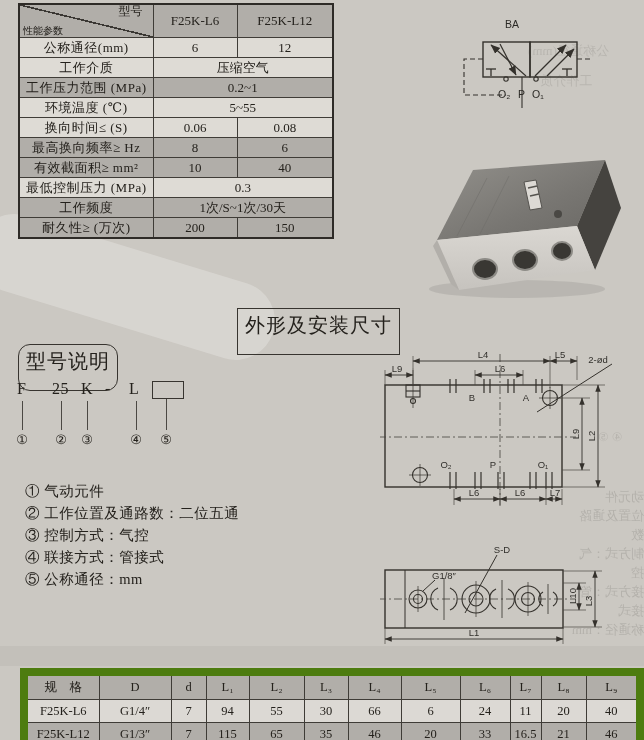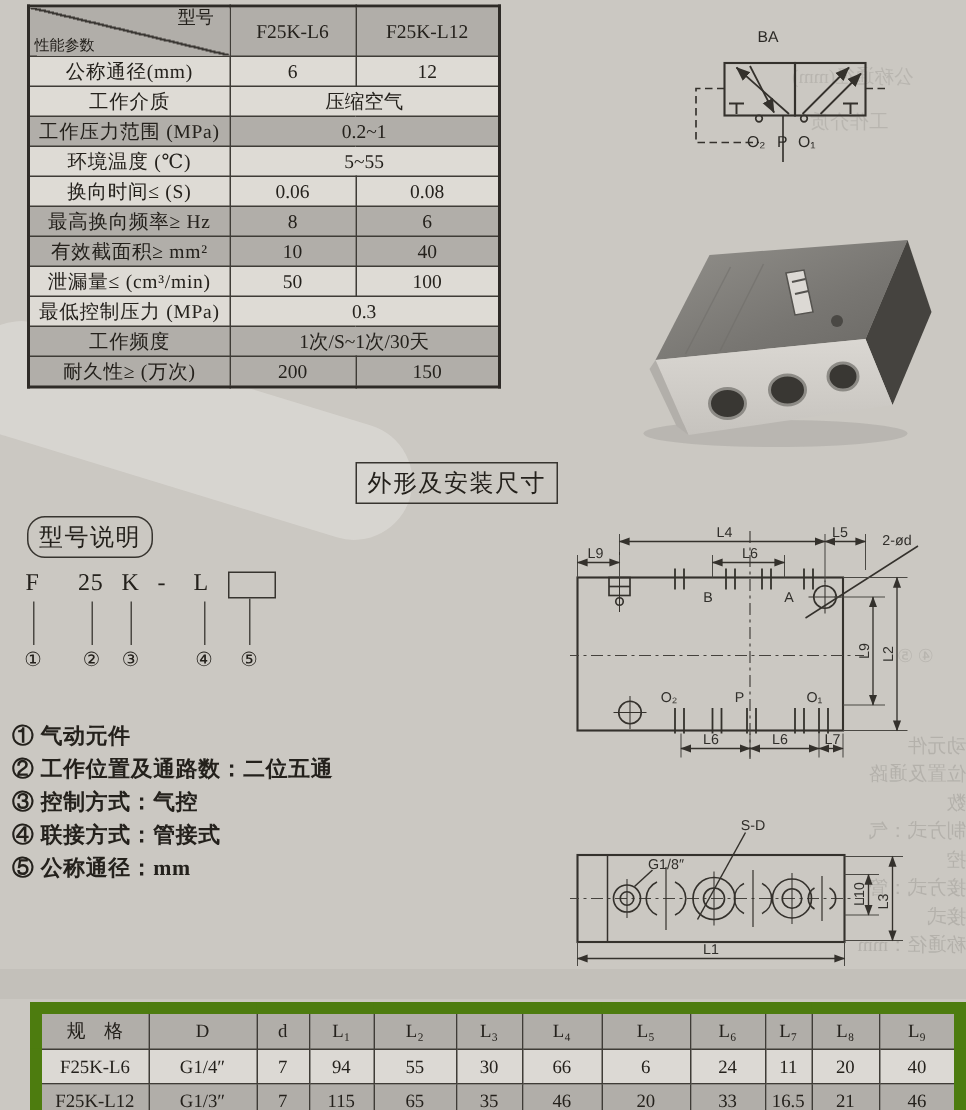--- a/index.html
+++ b/index.html
@@ -21,28 +21,28 @@
   .lbl{letter-spacing:.5px;}
   .diag{position:relative;background-image:linear-gradient(to top right,transparent calc(50% - .8px),#3a3733 calc(50% - .8px),#3a3733 calc(50% + .8px),transparent calc(50% + .8px));}
   .dtop{position:absolute;top:0;right:10px;font-size:12px;}
   .dbot{position:absolute;bottom:1px;left:3px;font-size:10px;}
 
   .dims{position:absolute;left:20px;top:668px;width:618px;border:8px solid #4d7c0f;background:#dcd9d4;}
   .dims td{border:1.2px solid #3f3c37;text-align:center;height:22px;padding:0;font-size:12.5px;line-height:1;overflow:hidden;}
   .dims tr.hd td{height:23px;}
 
   
-  .boxtitle{position:absolute;border:1.5px solid #37342f;padding:3px 7px 2px 7px;font-size:16px;letter-spacing:1px;background:transparent;}
+  .boxtitle{position:absolute;border:1.5px solid #37342f;padding:3px 7px 15px 7px;font-size:20px;letter-spacing:1px;background:transparent;}
 
   
   .code{position:absolute;font-size:16px;letter-spacing:.5px;}
   .codebox{position:absolute;left:152px;top:381px;width:30px;height:16px;border:1.6px solid #37342f;}
   .vline{position:absolute;width:1px;background:#4b4843;}
   .mark{position:absolute;width:16px;text-align:center;font-size:13px;}
-  .notes{position:absolute;left:8px;top:480px;width:240px;font-size:14.5px;line-height:22px;letter-spacing:.5px;font-weight:bold;}
+  .notes{position:absolute;left:25px;top:480px;width:240px;font-size:14.5px;line-height:22px;letter-spacing:.5px;}
 
   
   .dt{font-family:"Liberation Sans","DejaVu Sans",sans-serif;font-size:9.5px;fill:#312f2b;}
   .dtb{font-family:"Liberation Sans","DejaVu Sans",sans-serif;font-size:10.5px;fill:#2c2a26;}
 
   
   .ghost{position:absolute;transform:scaleX(-1);color:#5a5853;opacity:.16;font-size:13px;white-space:nowrap;}
   .ghostblock{position:absolute;left:570px;top:487px;width:74px;overflow:hidden;transform:scaleX(-1);color:#5a5853;opacity:.2;font-size:13px;line-height:19px;}
 </style>
 </head>
@@ -101,25 +101,20 @@
       </tr>
   <tr>
         <td class="lbl shade">最高换向频率≥ Hz</td>
         <td class="shade">8</td>
         <td class="shade">6</td>
       </tr>
   <tr>
         <td class="lbl shade">有效截面积≥ mm²</td>
         <td class="shade">10</td>
         <td class="shade">40</td>
-      </tr>
-  <tr>
-        <td class="lbl">泄漏量≤ (cm³/min)</td>
-        <td>50</td>
-        <td>100</td>
       </tr>
   <tr>
         <td class="lbl">最低控制压力 (MPa)</td>
         <td colspan="2">0.3</td>
       </tr>
   <tr>
         <td class="lbl shade">工作频度</td>
         <td colspan="2" class="shade">1次/S~1次/30天</td>
       </tr>
   <tr>

